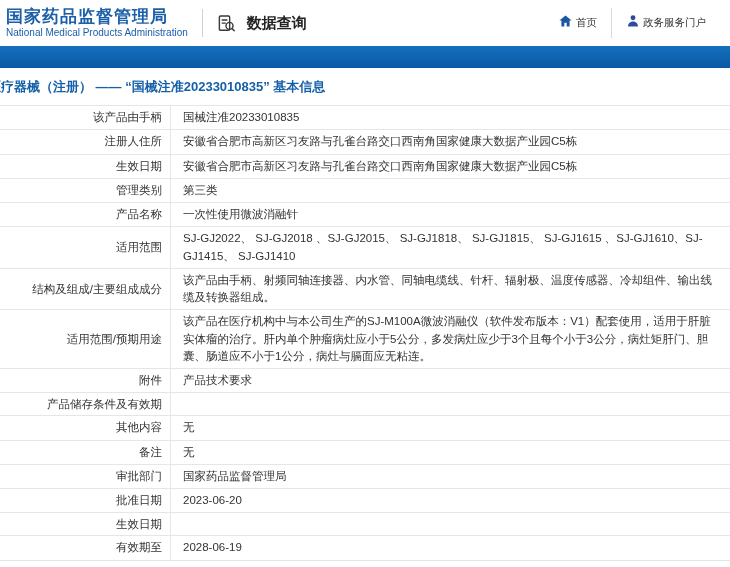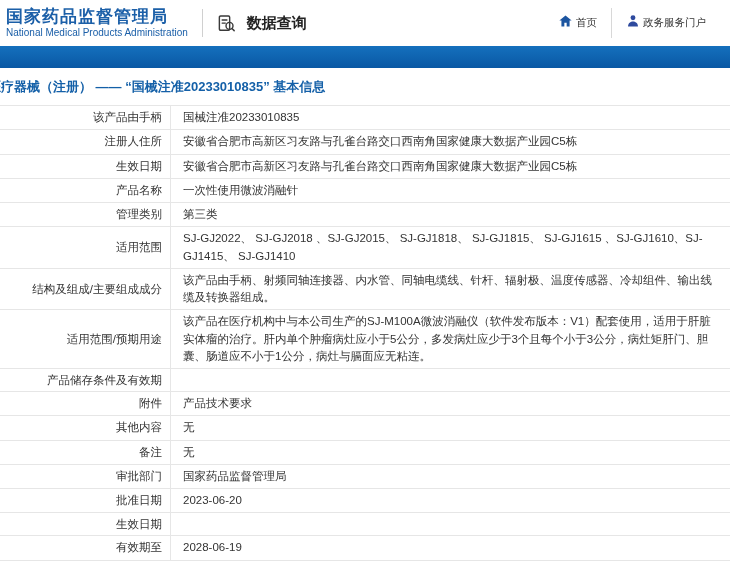--- a/index.html
+++ b/index.html
@@ -92,46 +92,46 @@
   </div>
   <div class="row">
     <div class="cell-label">注册人住所</div>
     <div class="cell-value">安徽省合肥市高新区习友路与孔雀台路交口西南角国家健康大数据产业园C5栋</div>
   </div>
   <div class="row">
     <div class="cell-label">生效日期</div>
     <div class="cell-value">安徽省合肥市高新区习友路与孔雀台路交口西南角国家健康大数据产业园C5栋</div>
   </div>
   <div class="row">
+    <div class="cell-label">管理类别</div>
+    <div class="cell-value">第三类</div>
+  </div>
+  <div class="row">
     <div class="cell-label">产品名称</div>
     <div class="cell-value">一次性使用微波消融针</div>
-  </div>
-  <div class="row">
-    <div class="cell-label">管理类别</div>
-    <div class="cell-value">第三类</div>
   </div>
   <div class="row">
     <div class="cell-label">适用范围</div>
     <div class="cell-value">SJ-GJ2022、 SJ-GJ2018 、SJ-GJ2015、 SJ-GJ1818、 SJ-GJ1815、 SJ-GJ1615 、SJ-GJ1610、SJ-GJ1415、 SJ-GJ1410</div>
   </div>
   <div class="row">
     <div class="cell-label">结构及组成/主要组成成分</div>
     <div class="cell-value">该产品由手柄、射频同轴连接器、内水管、同轴电缆线、针杆、辐射极、温度传感器、冷却组件、输出线缆及转换器组成。</div>
   </div>
   <div class="row">
     <div class="cell-label">适用范围/预期用途</div>
     <div class="cell-value">该产品在医疗机构中与本公司生产的SJ-M100A微波消融仪（软件发布版本：V1）配套使用，适用于肝脏实体瘤的治疗。肝内单个肿瘤病灶应小于5公分，多发病灶应少于3个且每个小于3公分，病灶矩肝门、胆囊、肠道应不小于1公分，病灶与膈面应无粘连。</div>
   </div>
   <div class="row">
+    <div class="cell-label">附件</div>
+    <div class="cell-value">产品技术要求</div>
+  </div>
+  <div class="row">
     <div class="cell-label">产品储存条件及有效期</div>
     <div class="cell-value"></div>
-  </div>
-  <div class="row">
-    <div class="cell-label">附件</div>
-    <div class="cell-value">产品技术要求</div>
   </div>
   <div class="row">
     <div class="cell-label">其他内容</div>
     <div class="cell-value">无</div>
   </div>
   <div class="row">
     <div class="cell-label">备注</div>
     <div class="cell-value">无</div>
   </div>
   <div class="row">

